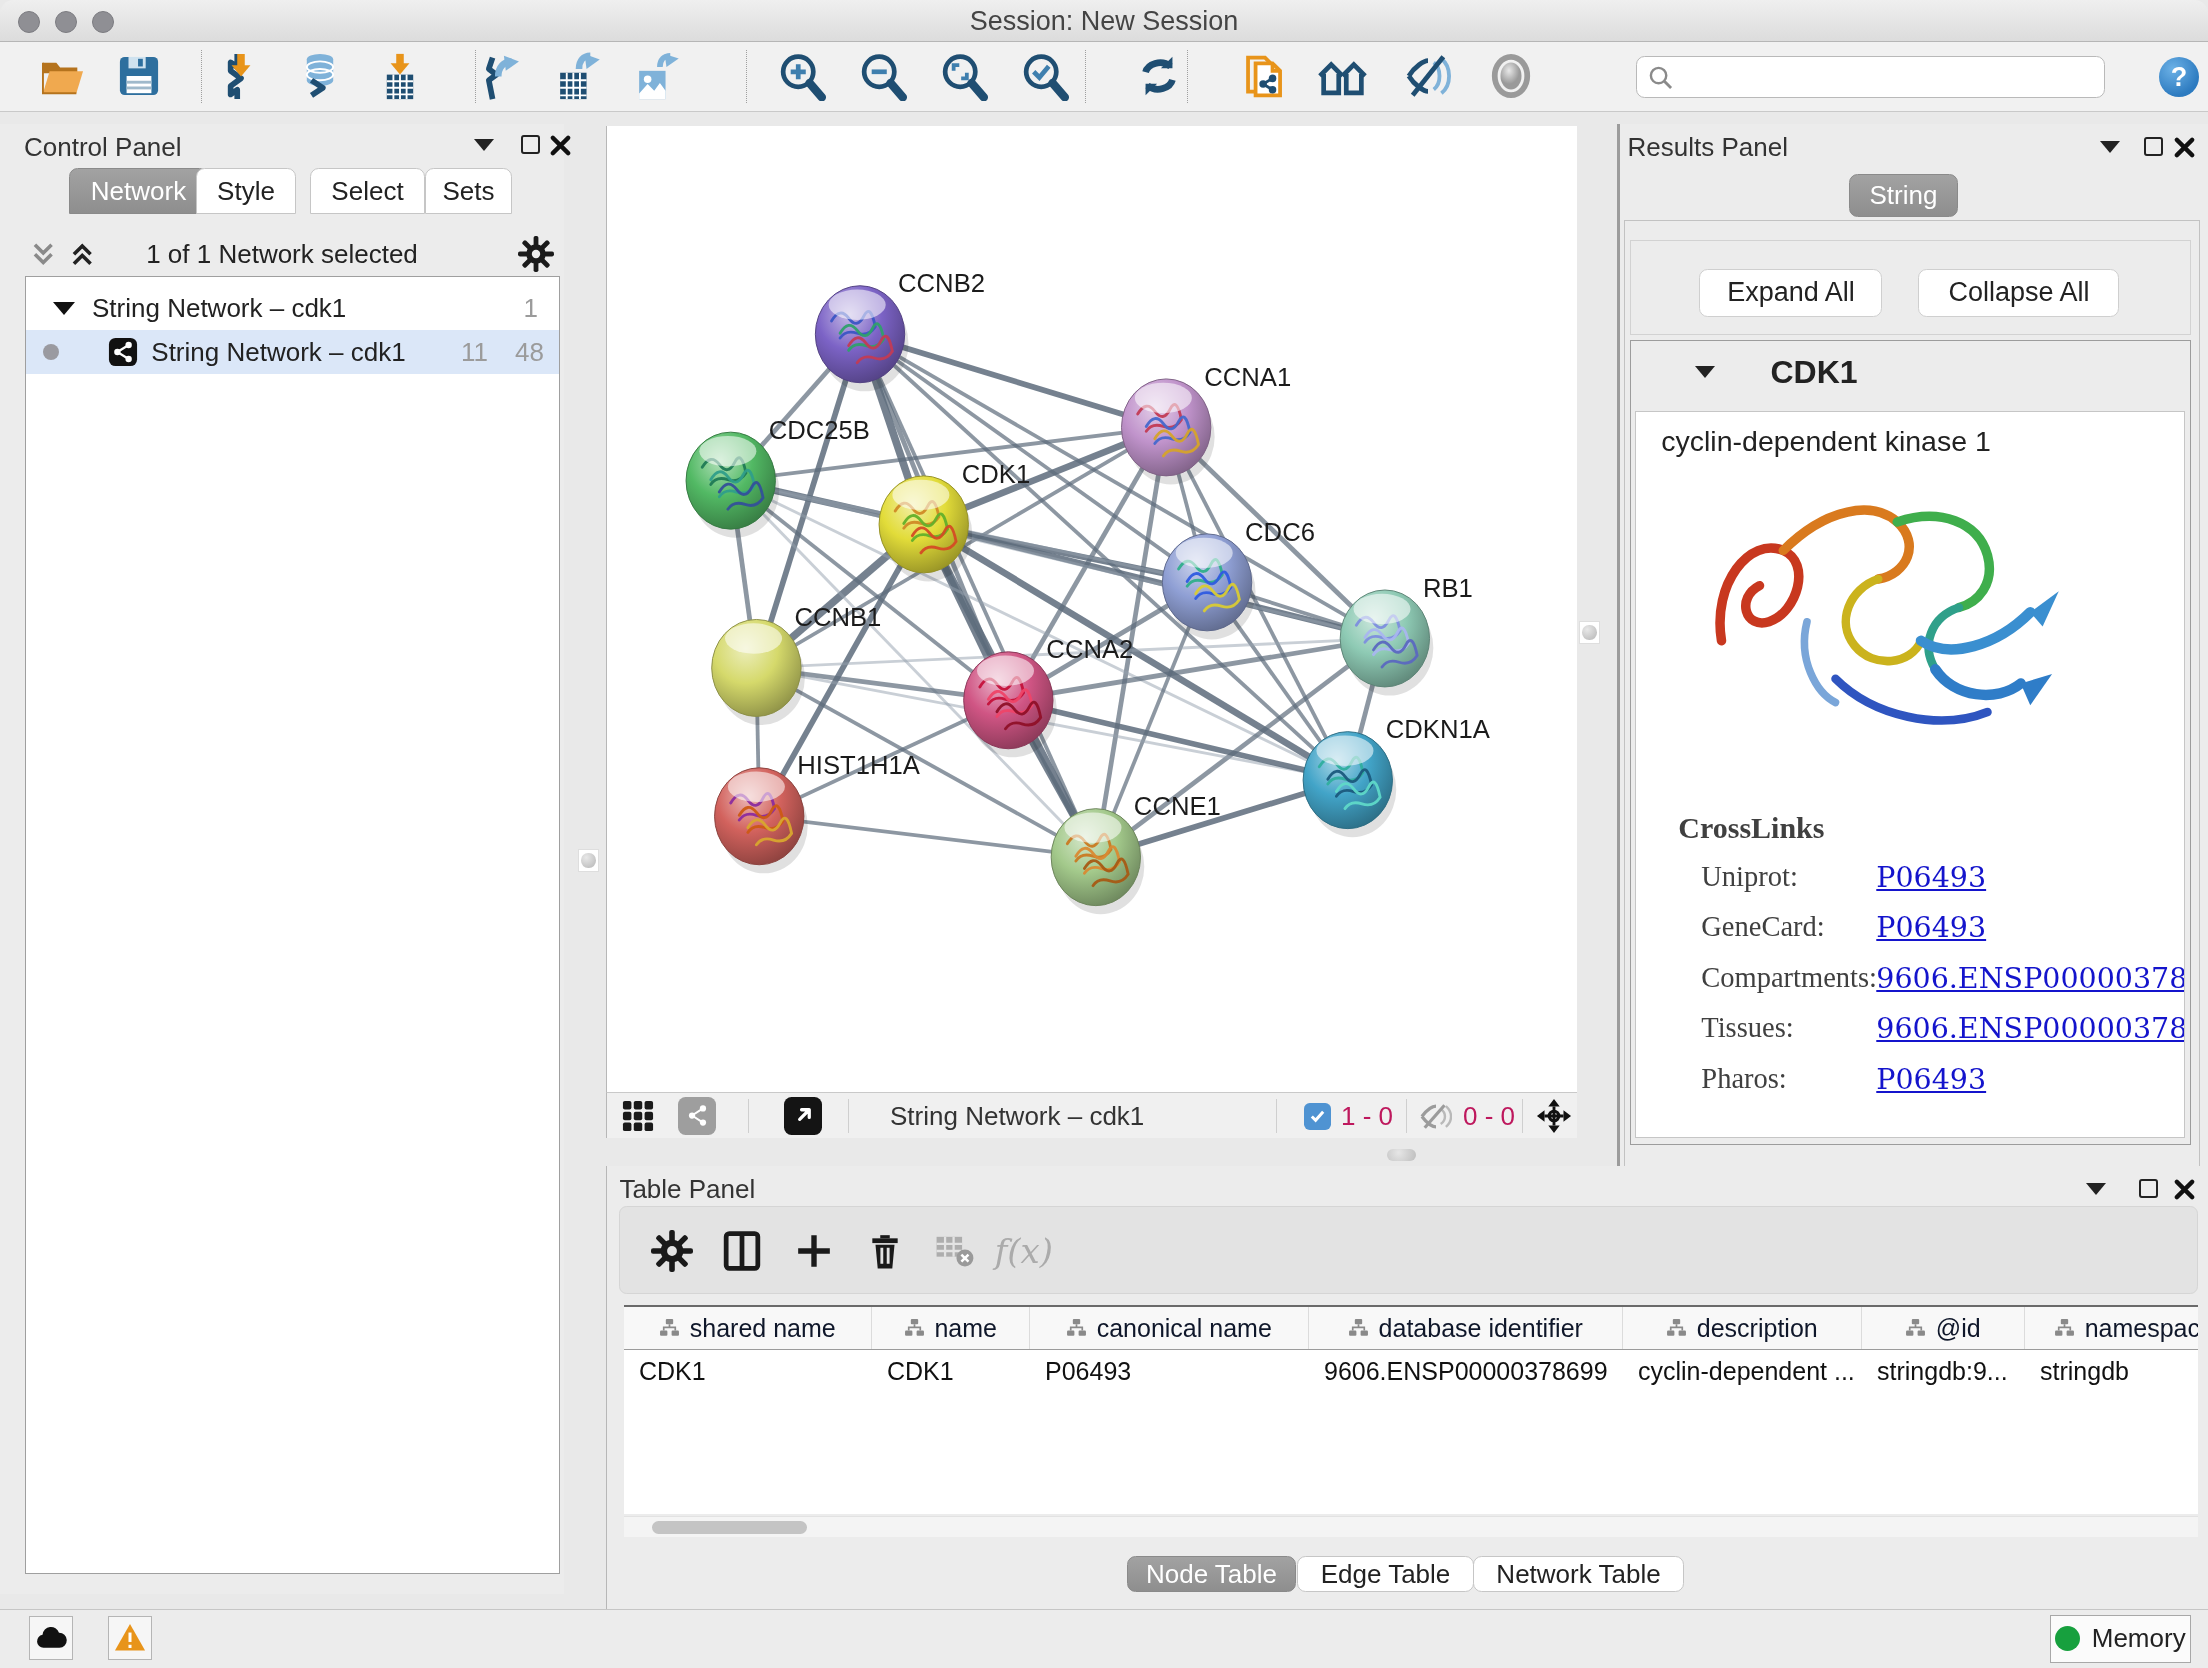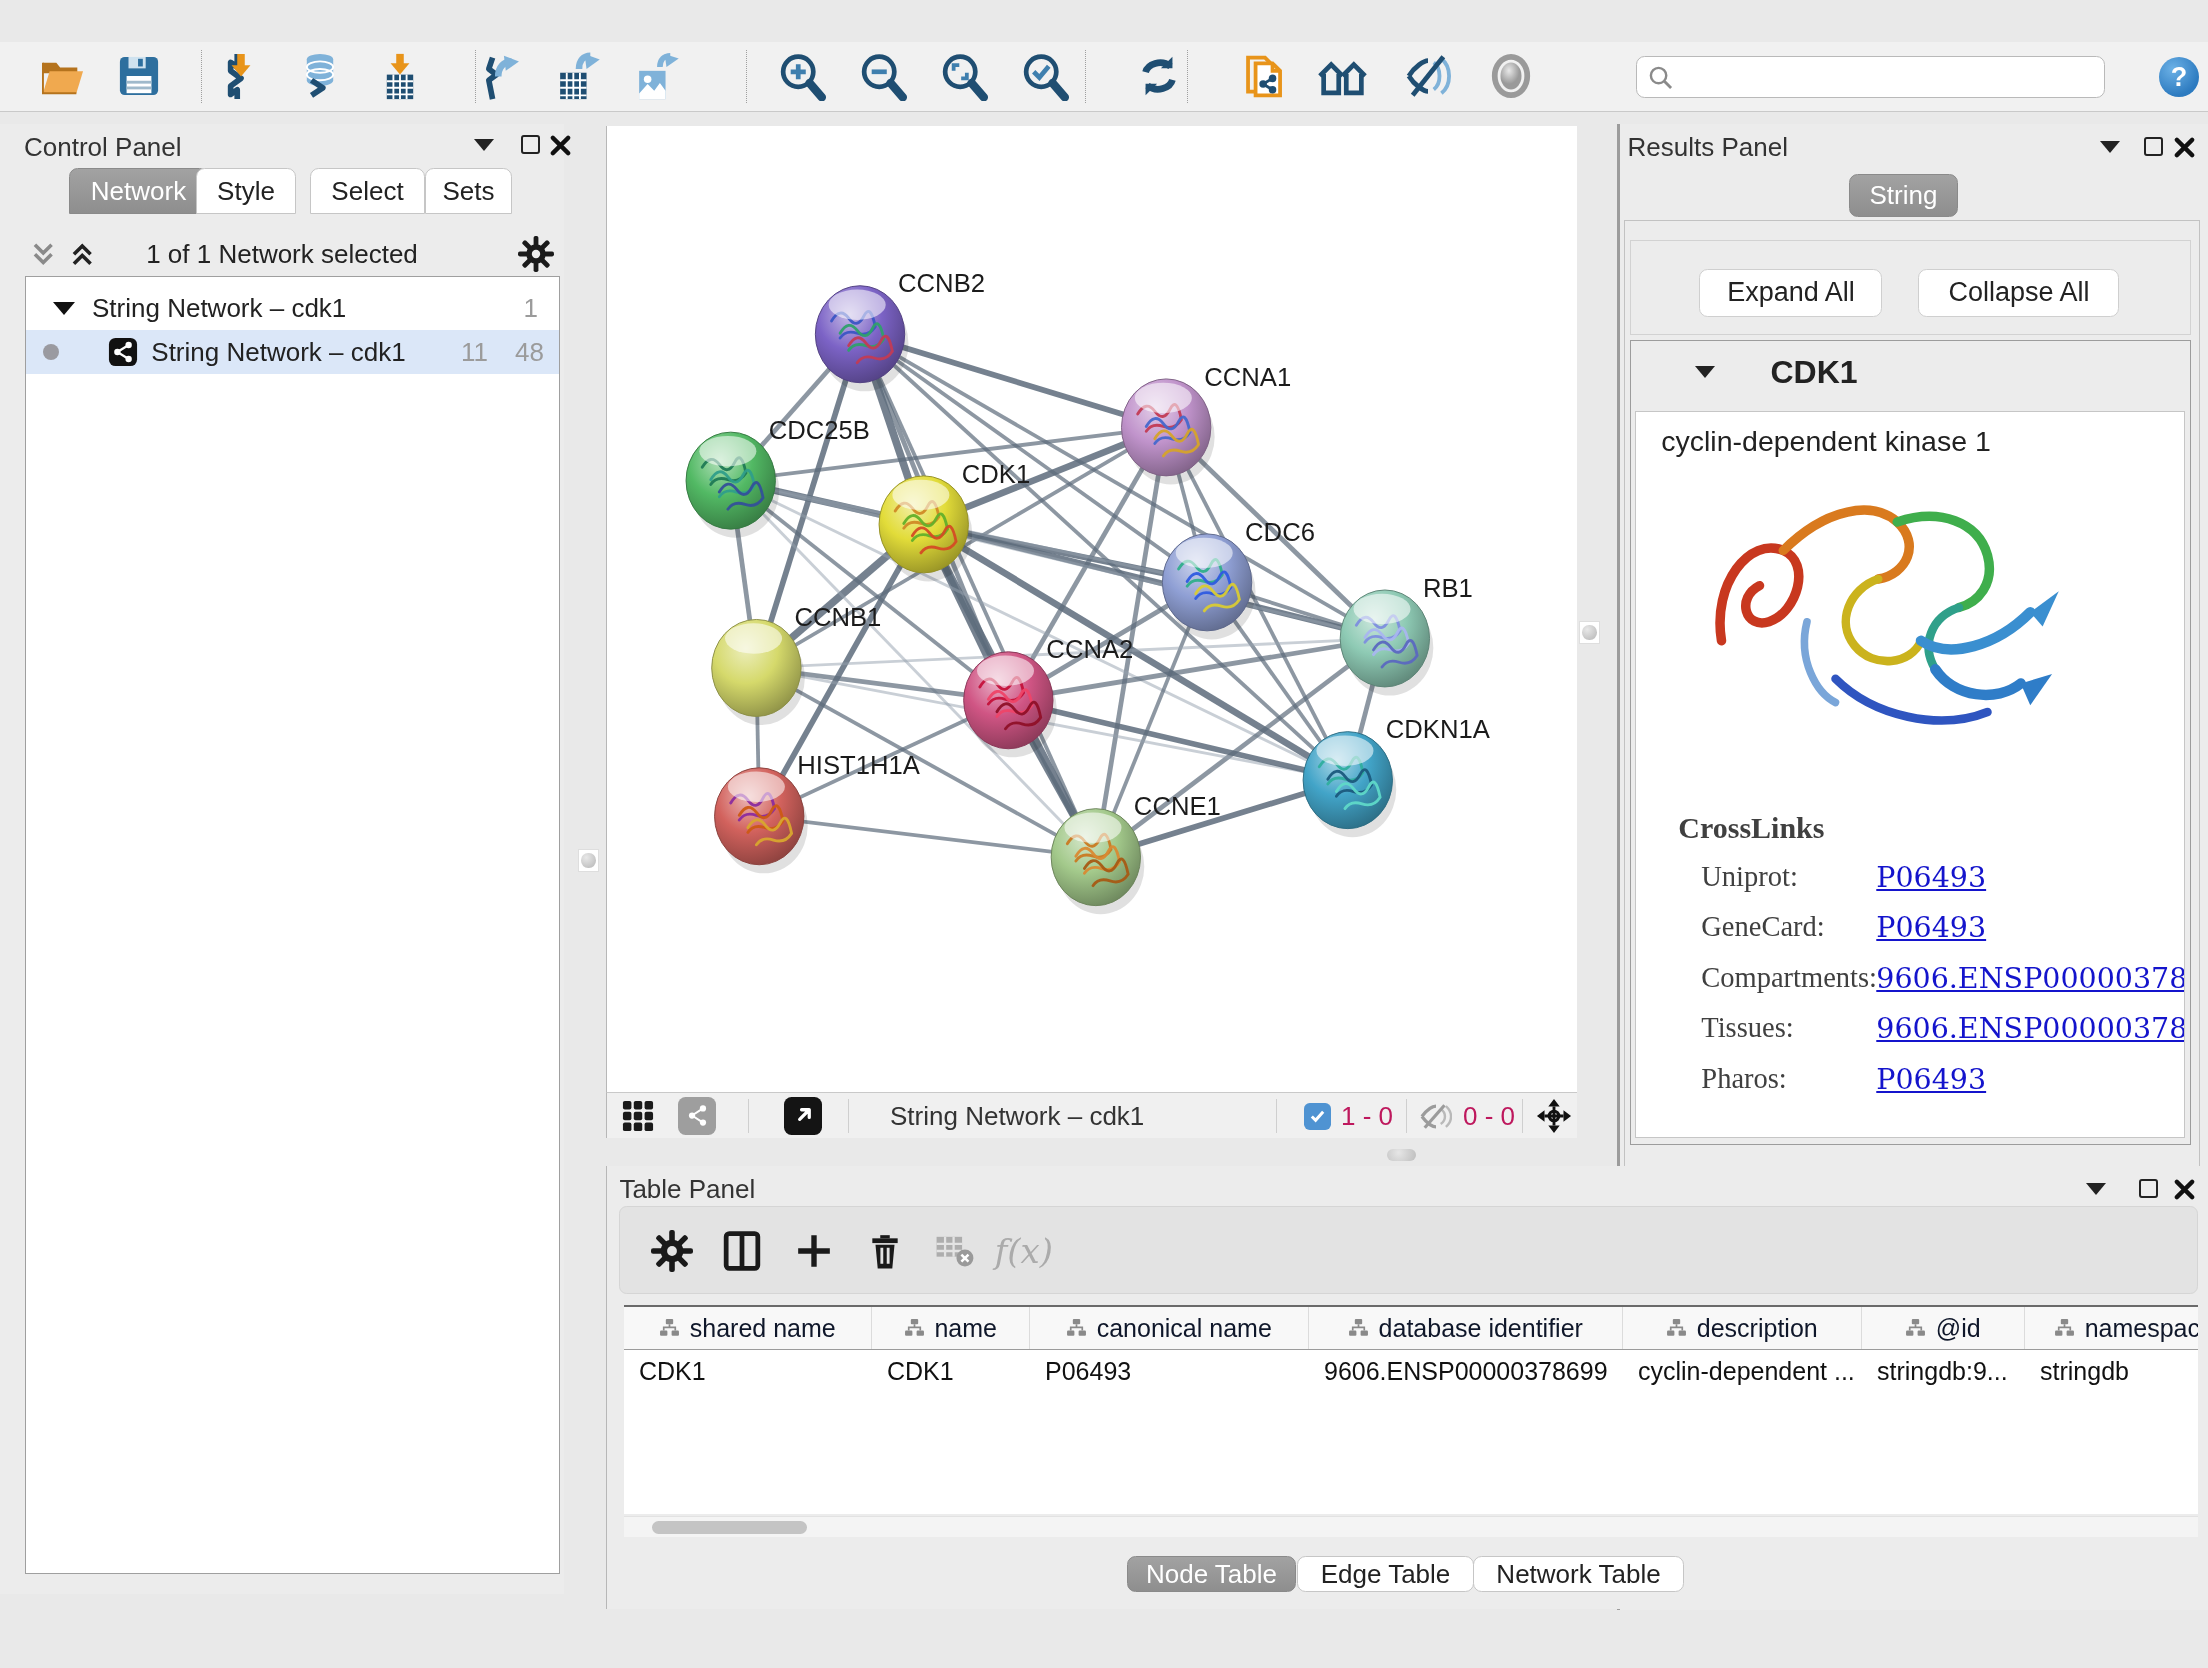--- a/index.html
+++ b/index.html
@@ -94,20 +94,26 @@
   #memory-dot { width:25px; height:25px; border-radius:50%; background:#17a03e; }
 
   svg { display:block; }
   text { font-family:"Liberation Sans", sans-serif; }
 </style>
 </head>
 <body>
 
 <div id="app">
 
+  <div id="titlebar">
+    <div class="traffic" style="left:18px"></div>
+    <div class="traffic" style="left:55px"></div>
+    <div class="traffic" style="left:92px"></div>
+    <div id="win-title">Session: New Session</div>
+  </div>
 
   <div id="toolbar">
     <div class="tbi" style="left:38px">
       <svg width="46" height="42" viewBox="0 0 48 44">
           <path d="M3 8h14l4 5h18v6H3z" fill="#b5731d"></path>
           <path d="M3 40 L10 17 H45 L38 40 Z" fill="#f0a94f"></path>
           <path d="M3 8v32h35" fill="none" stroke="#b5731d" stroke-width="2"></path>
         </svg>
     </div>
     <div class="tbi" style="left:114px">
@@ -806,15 +812,33 @@
     <div id="tp-hscroll">
         <div id="tp-thumb"></div>
       </div>
     <div id="tp-tabs">
         <div class="tab bottom-tab sel" style="left: 520px; width: 169px; border-radius: 8.6px;">Node Table</div>
         <div class="tab bottom-tab" style="left: 690px; width: 177px; border-radius: 8.6px;">Edge Table</div>
         <div class="tab bottom-tab" style="left: 866px; width: 211px; border-radius: 8.6px;">Network Table</div>
       </div>
   </div>
 
+  <div id="status-bar">
+    <div class="stat-btn" style="left:28.5px">
+      <svg width="32" height="25" viewBox="0 0 34 26">
+          <path d="M9 24a7 7 0 0 1-1-13.9A9 9 0 0 1 25.5 8 6.5 6.5 0 0 1 26 24z" fill="#111"></path>
+        </svg>
+    </div>
+    <div class="stat-btn" style="left:108px">
+      <svg width="32" height="28.5" viewBox="0 0 34 30">
+          <path d="M17 1 L33 29 H1z" fill="#e8941a"></path>
+          <rect x="15.4" y="10" width="3.2" height="10" fill="#fff"></rect>
+          <rect x="15.4" y="23" width="3.2" height="3.4" fill="#fff"></rect>
+        </svg>
+    </div>
+    <div id="memory-btn">
+      <div id="memory-dot"></div>
+      <span>Memory</span>
+    </div>
+  </div>
 
 </div>
 
 
 </body></html>

